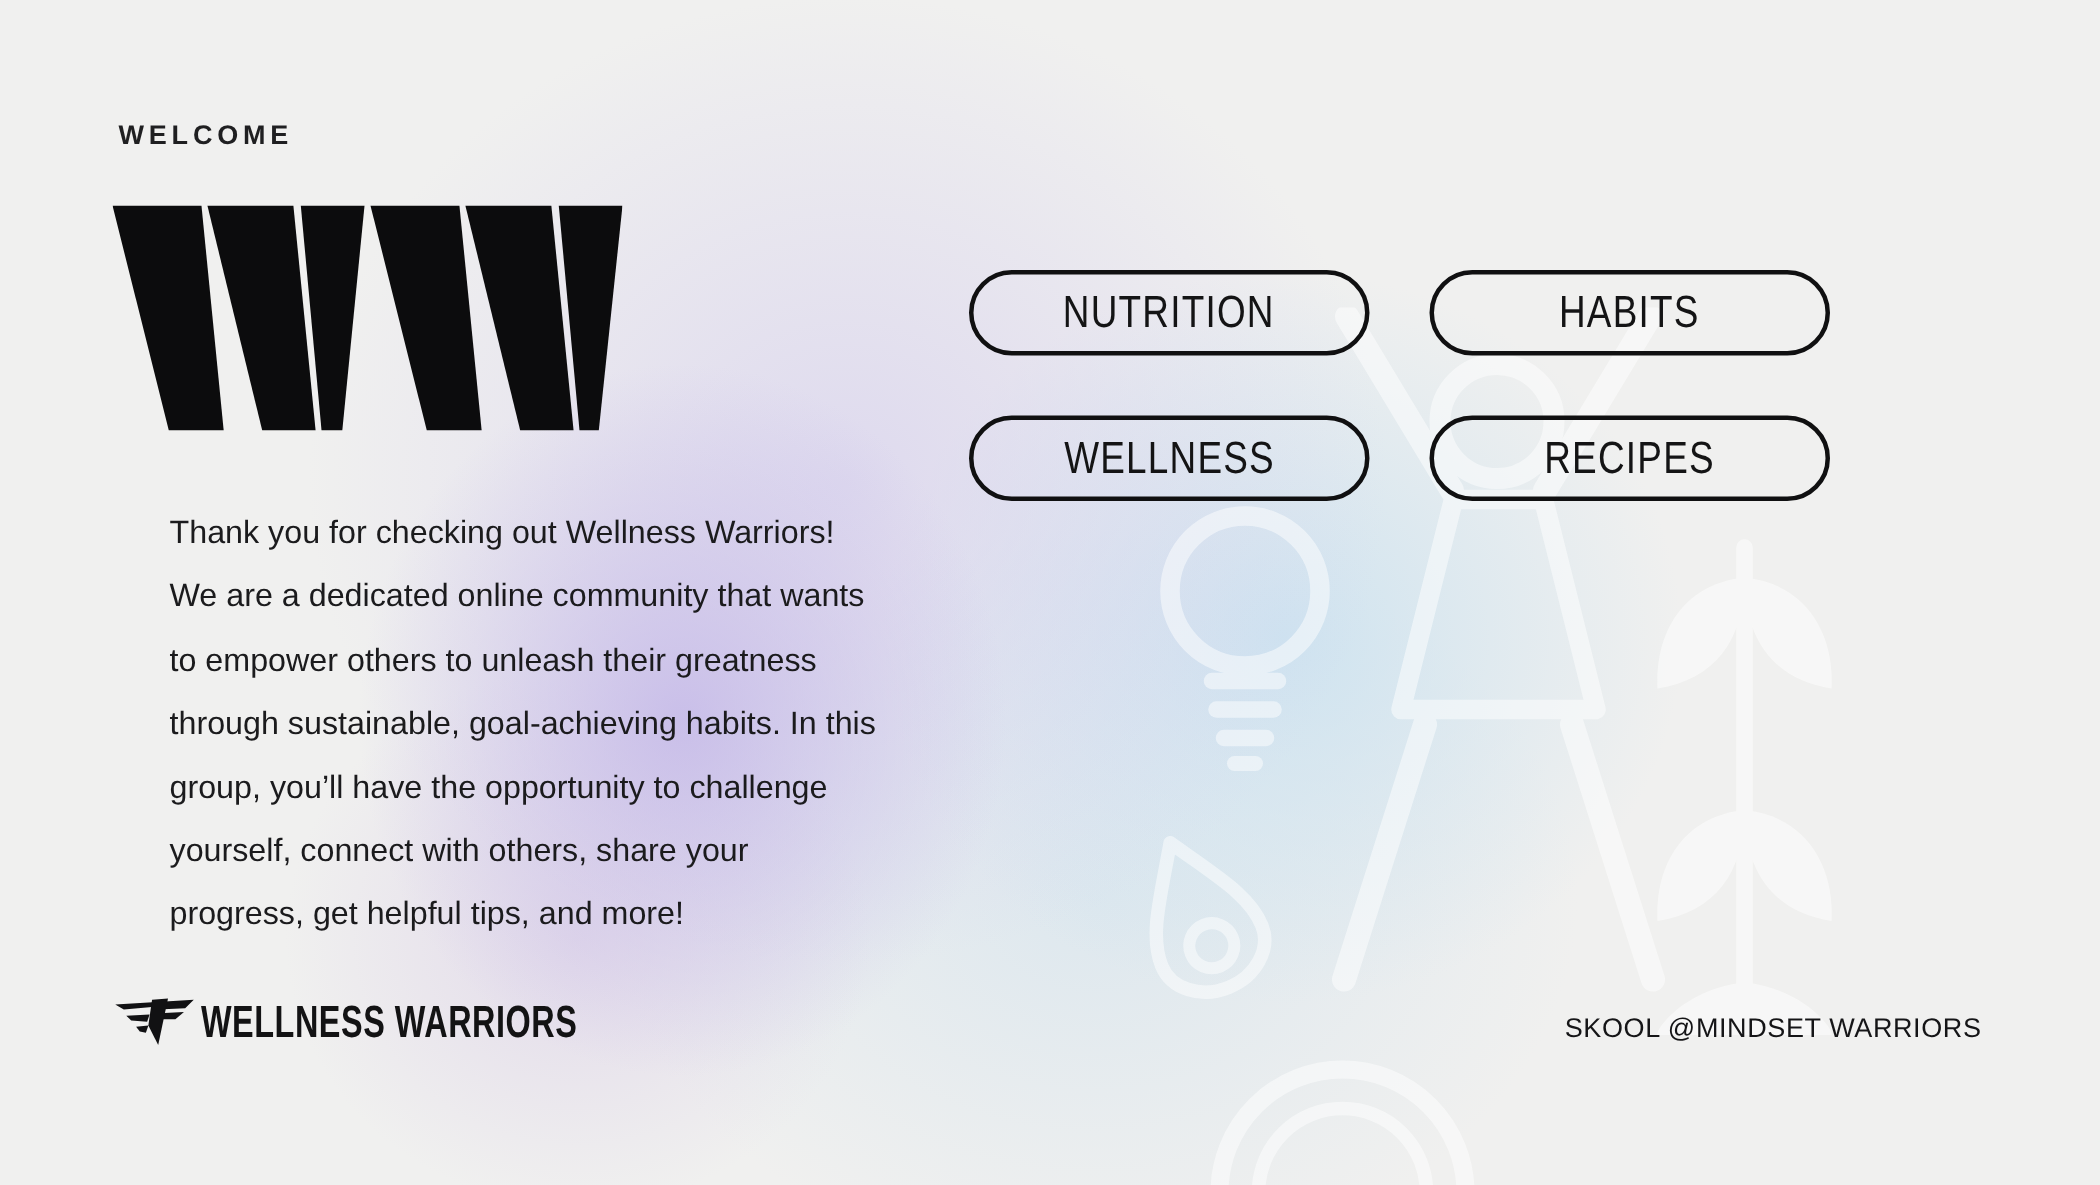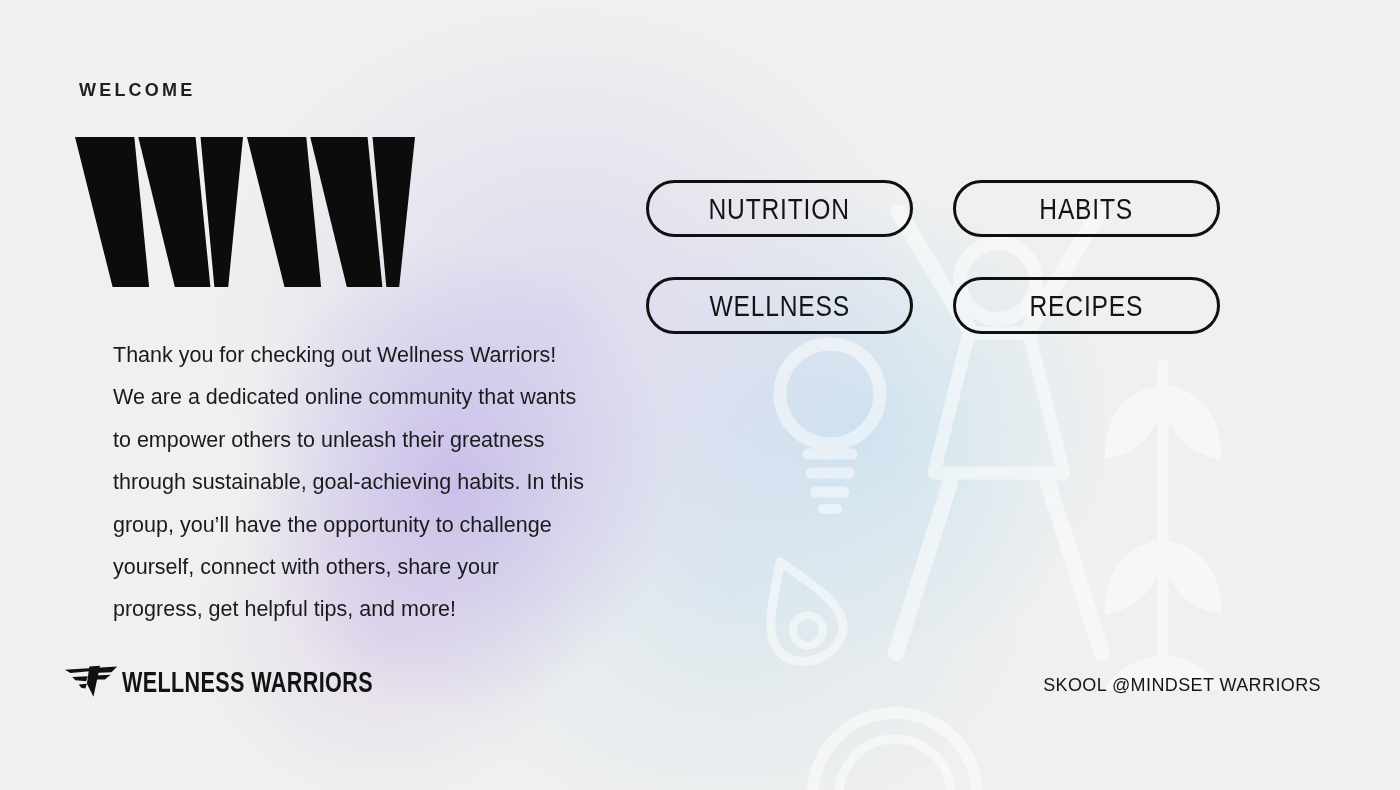--- a/index.html
+++ b/index.html
@@ -48,21 +48,21 @@
     background:transparent;cursor:pointer;
     color:#141415;
   }
   .pill-label{
     display:inline-block;
     font-size:30px;font-weight:500;letter-spacing:1px;
     transform:scaleX(0.82);transform-origin:center;
     white-space:nowrap;
   }
   
-  .footer-brand{position:absolute;left:64px;top:661px;height:42px;display:flex;align-items:center;}
+  .footer-brand{position:absolute;left:76px;top:661px;height:42px;display:flex;align-items:center;}
   .wing-emblem{width:54px;height:42px;flex:0 0 auto;}
   .wing-emblem path{fill:#111113;}
   .brand-wordmark{
     display:inline-block;margin-left:4px;
     font-size:30px;font-weight:700;color:#131314;
     letter-spacing:0.5px;white-space:nowrap;
     transform:scaleX(0.72);transform-origin:left center;
   }
   .footer-handle{
     position:absolute;right:79px;top:675px;

